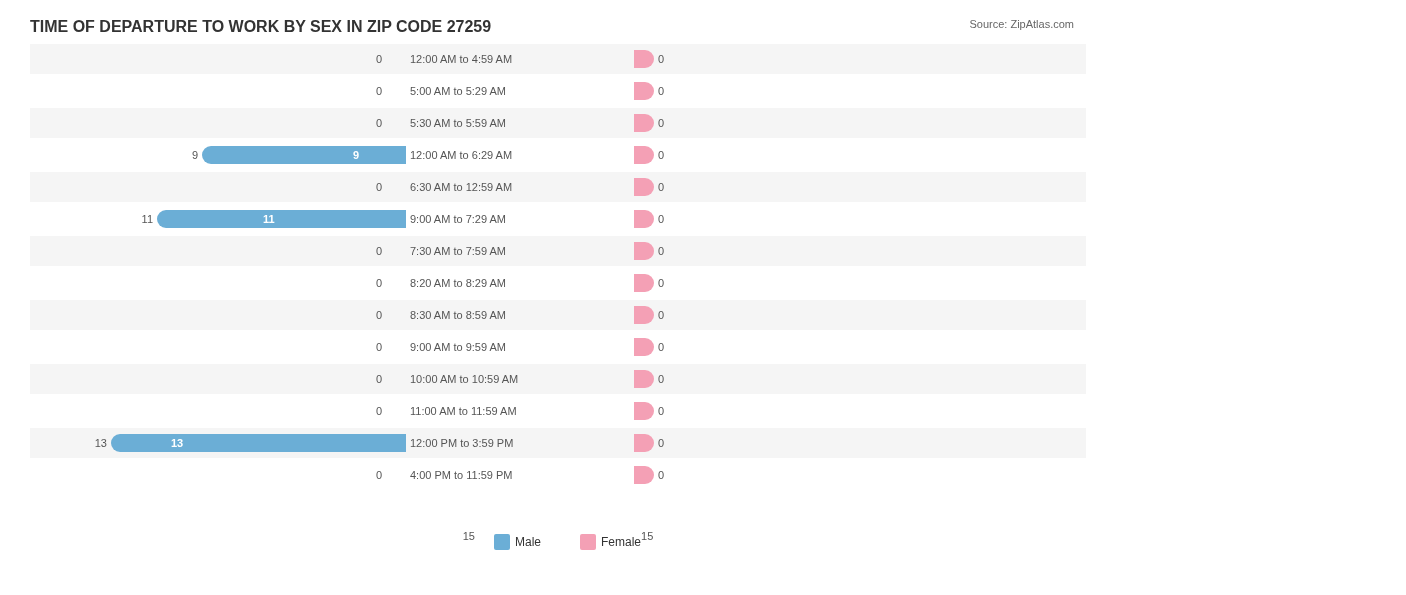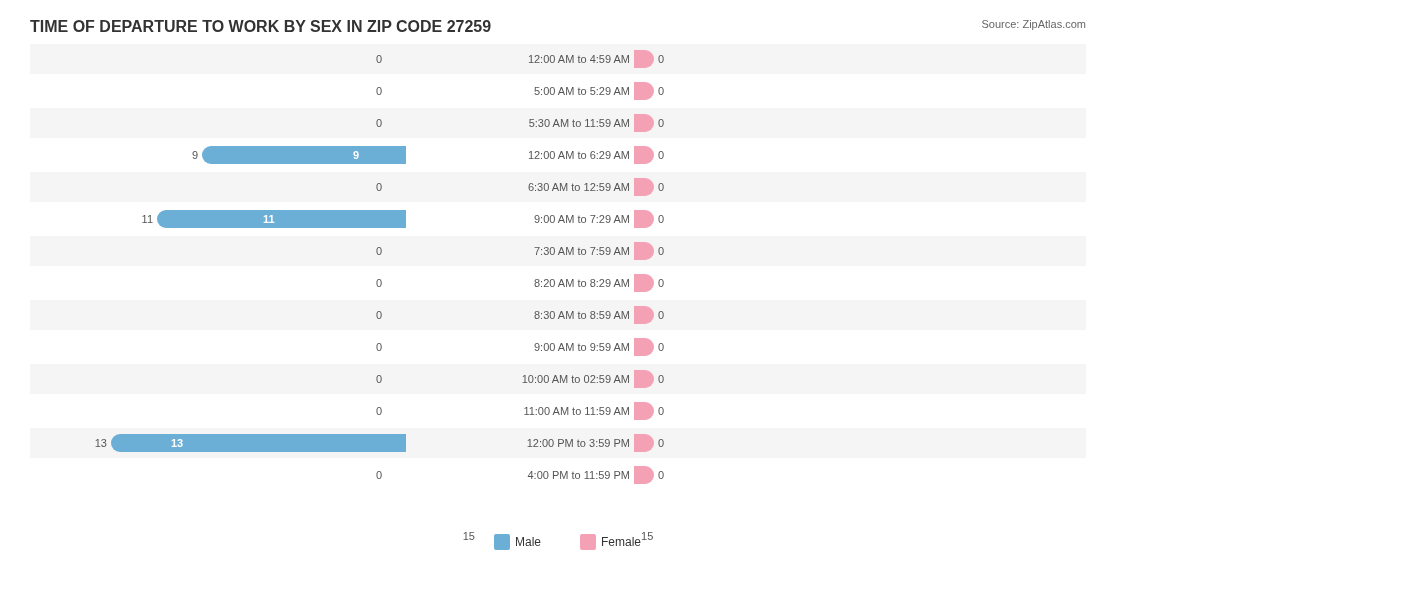--- a/index.html
+++ b/index.html
@@ -18,21 +18,21 @@
     }
     .chart-title {
       font-size: 16px;
       font-weight: bold;
       color: #333;
       margin-bottom: 4px;
     }
     .source-label {
       position: absolute;
       top: 18px;
-      right: 30px;
+      right: 42px;
       font-size: 11px;
       color: #666;
     }
     .chart-area {
       position: relative;
       width: 100%;
       height: 480px;
       margin-top: 8px;
     }
     .row {
@@ -66,21 +66,21 @@
       height: 18px;
       background: #6baed6;
       border-radius: 9px 0 0 9px;
       display: flex;
       align-items: center;
       padding-right: 4px;
       justify-content: flex-end;
     }
     .label-col {
       width: 220px;
-      text-align: right;
+      text-align: left;
       font-size: 11px;
       color: #555;
       flex-shrink: 0;
     }
     .right-bar-container {
       flex: 1;
       display: flex;
       align-items: center;
       padding-left: 4px;
     }
@@ -166,21 +166,21 @@
       <span class="right-value">0</span>
     </div>
   </div>
       <div class="row">
     <div class="left-bar-container">
       <span class="left-value">0</span>
       <div class="bar-male" style="width:20px; background:transparent; border-radius: 9px 0 0 9px;">
         
       </div>
     </div>
-    <div class="label-col">5:30 AM to 11:59 AM</div>
+    <div class="label-col">5:30 AM to 5:59 AM</div>
     <div class="right-bar-container">
       <div class="bar-female" style="width:20px; background:#f4a0b5; border-radius: 0 9px 9px 0;">
       </div>
       <span class="right-value">0</span>
     </div>
   </div>
       <div class="row">
     <div class="left-bar-container">
       <span class="left-value">9</span>
       <div class="bar-male" style="width: 204px; background: rgb(107, 174, 214); border-radius: 9px 0px 0px 9px; position: relative;">
@@ -278,21 +278,21 @@
       <span class="right-value">0</span>
     </div>
   </div>
       <div class="row">
     <div class="left-bar-container">
       <span class="left-value">0</span>
       <div class="bar-male" style="width:20px; background:transparent; border-radius: 9px 0 0 9px;">
         
       </div>
     </div>
-    <div class="label-col">10:00 AM to 02:59 AM</div>
+    <div class="label-col">10:00 AM to 10:59 AM</div>
     <div class="right-bar-container">
       <div class="bar-female" style="width:20px; background:#f4a0b5; border-radius: 0 9px 9px 0;">
       </div>
       <span class="right-value">0</span>
     </div>
   </div>
       <div class="row">
     <div class="left-bar-container">
       <span class="left-value">0</span>
       <div class="bar-male" style="width:20px; background:transparent; border-radius: 9px 0 0 9px;">

